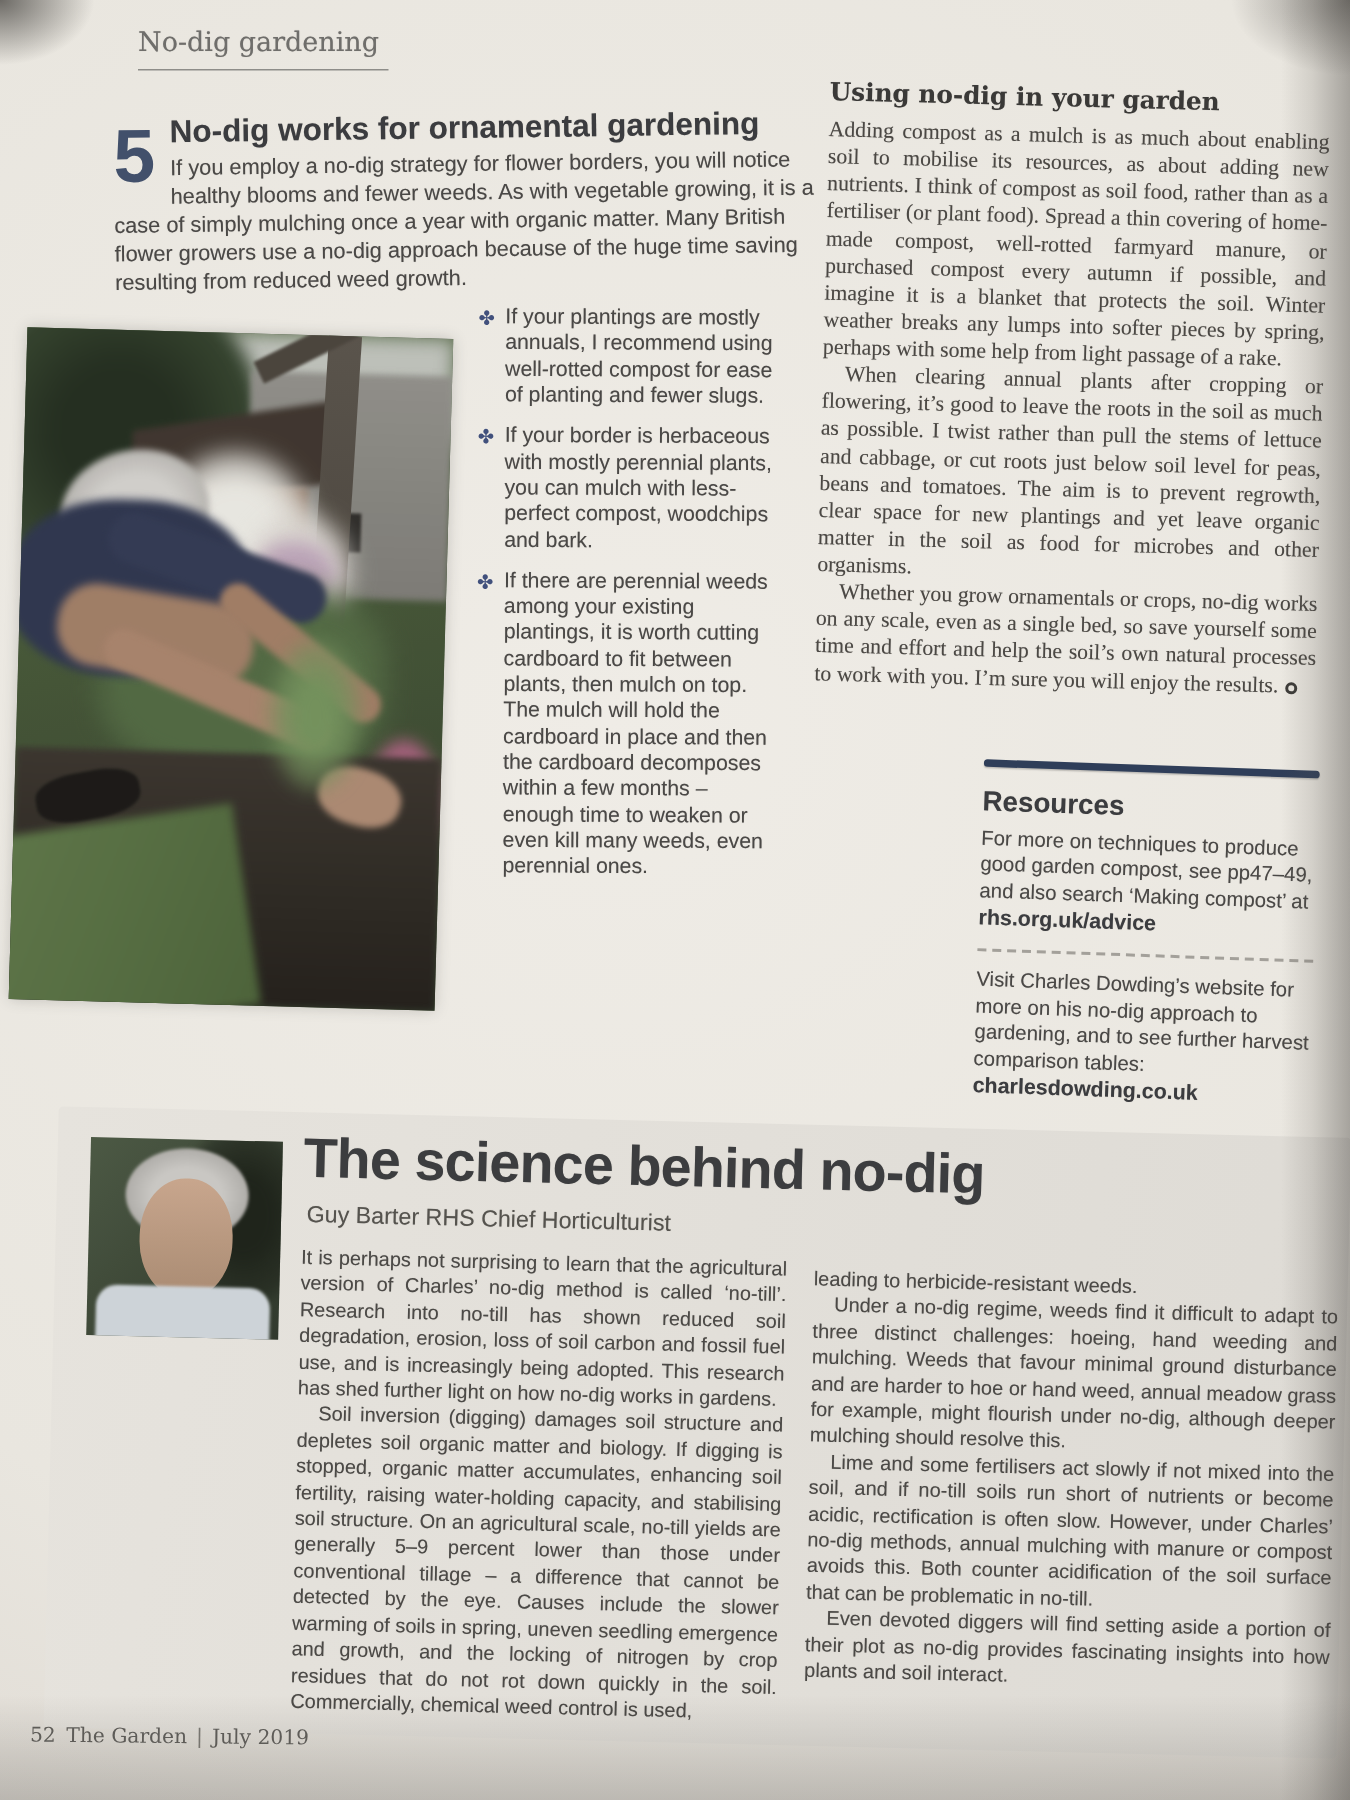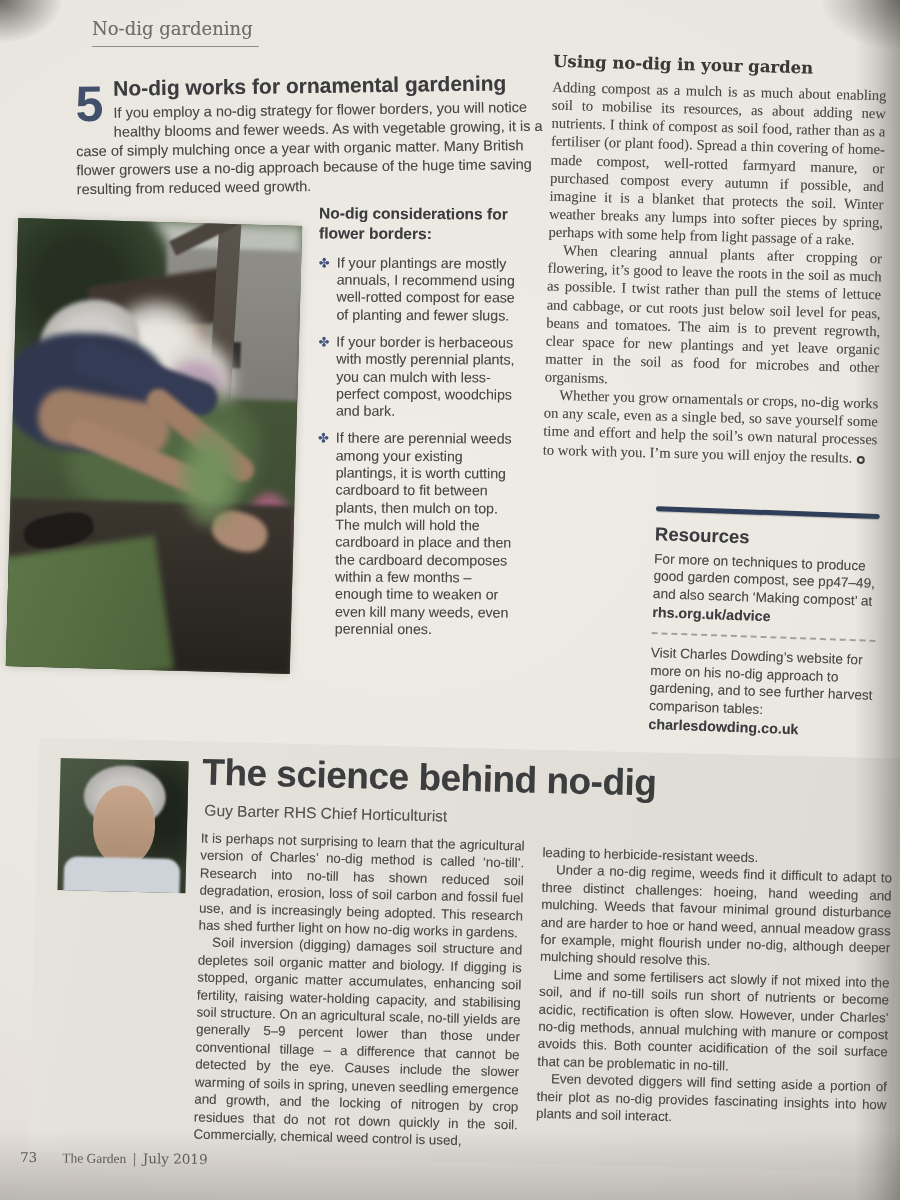--- a/index.html
+++ b/index.html
@@ -104,21 +104,21 @@
     color:#3c3d3f;margin:0;}
   .byline{position:absolute;left:167px;top:60px;font-size:15.5px;color:#55534e;}
   .sci-col{position:absolute;}
   .sci-col1{left:164px;top:88px;width:324px;}
   .sci-col2{left:506px;top:94px;width:350px;}
   .sci-col p{font-size:13.3px;line-height:1.31;color:#4b4946;text-align:justify;margin:0;}
   .sci-col p.ind{text-indent:14px;}
 
   .pfooter{position:absolute;left:20px;top:1150px;transform:rotate(0.6deg);
     font-family:"DejaVu Serif",serif;font-size:13.5px;color:#5e5c58;z-index:5;}
-  .pfooter .mag{margin-left:25px;font-family:Liberation Serif, serif;}
+  .pfooter .mag{margin-left:7px;}
   .pfooter .sep{margin:0 6px;color:#77756f;}
 </style>
 </head>
 <body>
 
 <div class="page">
 
   <span class="kicker soft">No-dig gardening</span>
 
   <section class="sec5">
@@ -149,21 +149,20 @@
     <div class="g-armupper"></div>
     <div class="g-thigh"></div>
     <div class="g-arm1"></div>
     <div class="g-arm2"></div>
     <div class="g-hand"></div>
     <div class="g-sandal"></div>
     <div class="g-seedling"></div>
   </figure>
 
   <aside class="consider">
-    <h3 class="soft">No-dig considerations for flower borders:</h3>
     <div class="c-item">
       <span class="c-bullet">✤</span>
       <span class="c-text soft">If your plantings are mostly annuals, I recommend using well-rotted compost for ease of planting and fewer slugs.</span>
     </div>
     <div class="c-item">
       <span class="c-bullet">✤</span>
       <span class="c-text soft">If your border is herbaceous with mostly perennial plants, you can mulch with less-perfect compost, woodchips and bark.</span>
     </div>
     <div class="c-item">
       <span class="c-bullet">✤</span>
@@ -201,20 +200,20 @@
     </div>
     <div class="sci-col sci-col2">
       <p class="soft">leading to herbicide-resistant weeds.</p>
       <p class="ind soft">Under a no-dig regime, weeds find it difficult to adapt to three distinct challenges: hoeing, hand weeding and mulching. Weeds that favour minimal ground disturbance and are harder to hoe or hand weed, annual meadow grass for example, might flourish under no-dig, although deeper mulching should resolve this.</p>
       <p class="ind soft">Lime and some fertilisers act slowly if not mixed into the soil, and if no-till soils run short of nutrients or become acidic, rectification is often slow. However, under Charles’ no-dig methods, annual mulching with manure or compost avoids this. Both counter acidification of the soil surface that can be problematic in no-till.</p>
       <p class="ind soft">Even devoted diggers will find setting aside a portion of their plot as no-dig provides fascinating insights into how plants and soil interact.</p>
     </div>
   </section>
 
   <footer class="pfooter">
-    <span>73</span><span class="mag">The Garden</span><span class="sep">|</span><span>July 2019</span>
+    <span>52</span><span class="mag">The Garden</span><span class="sep">|</span><span>July 2019</span>
   </footer>
 
   <div class="shade-tl"></div>
   <div class="shade-tr"></div>
   <div class="edge-right"></div>
   <div class="shade-bottom"></div>
 </div>
 
 </body></html>

